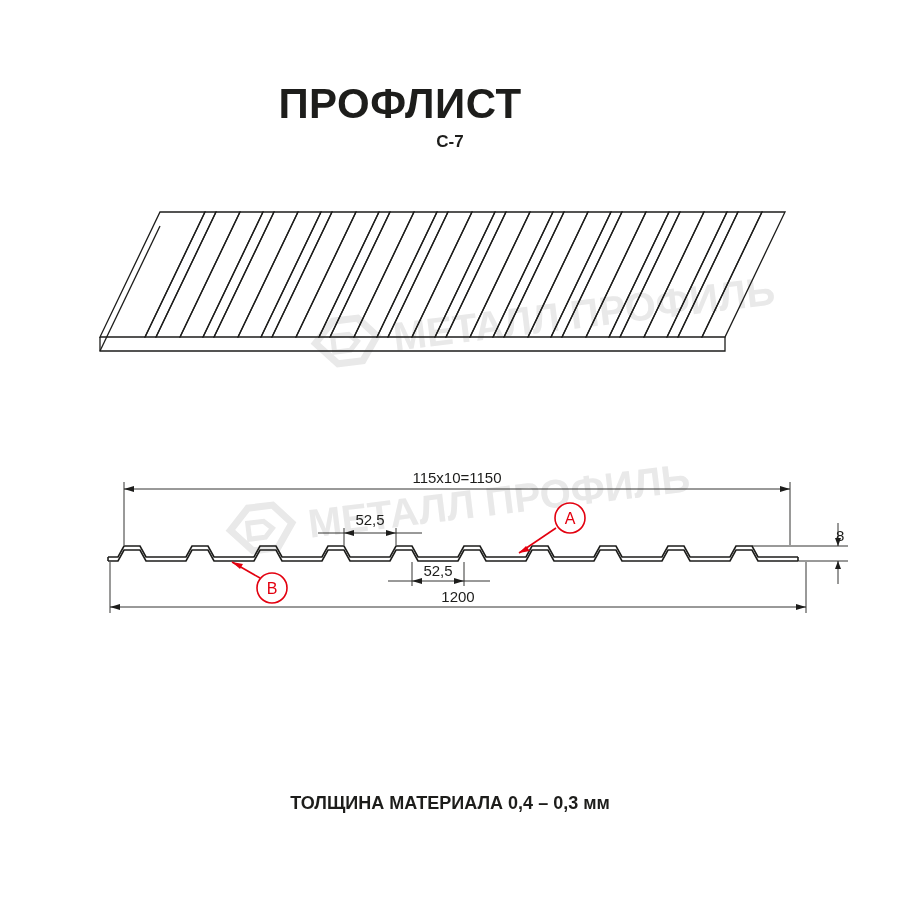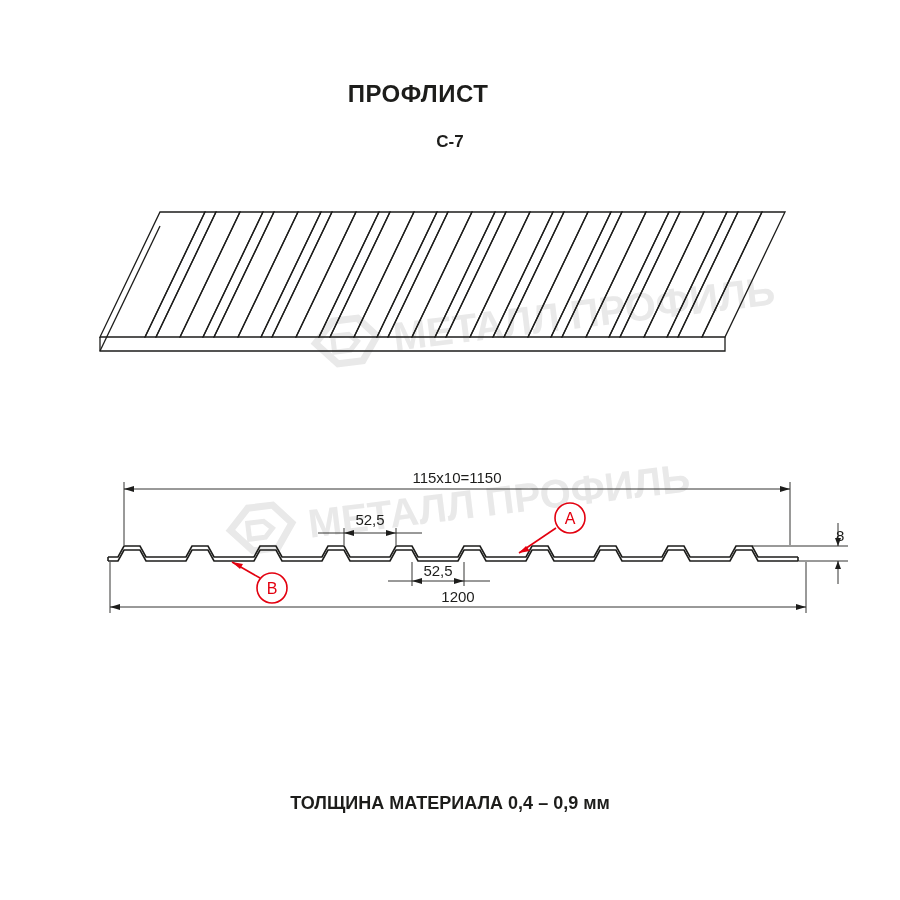--- a/index.html
+++ b/index.html
@@ -20,25 +20,24 @@
     left: 0; top: 0;
     width: 900px;
     height: 900px;
   }
   .title {
     position: absolute;
     left: 0;
     top: 80px;
     width: 800px;
     text-align: center;
-    font-size: 24px;
+    font-size: 42px;
     font-weight: bold;
     letter-spacing: 0.5px;
     color: #1d1d1b;
-    margin-left: 18px;
   }
   .subtitle {
     position: absolute;
     left: 0;
     top: 132px;
     width: 900px;
     text-align: center;
     font-size: 17px;
     font-weight: bold;
     color: #1d1d1b;
@@ -55,21 +54,21 @@
   }
   svg text {
     font-family: "Liberation Sans", sans-serif;
   }
 </style>
 </head>
 <body>
 
 <div class="title">ПРОФЛИСТ</div>
 <div class="subtitle">С-7</div>
-<div class="footer">ТОЛЩИНА МАТЕРИАЛА 0,4 – 0,9 мм</div>
+<div class="footer">ТОЛЩИНА МАТЕРИАЛА 0,4 – 0,3 мм</div>
 
 <svg id="sheet" viewBox="0 0 900 900">
 
   <g opacity="1">
     <g transform="translate(300,300) rotate(-7)">
 
       <path d="M10,45 L30,25 L55,25 L72,45 L55,68 L30,68 Z" fill="none" stroke="#e9e9e9" stroke-width="7"></path>
       <path d="M28,40 L44,40 L52,48 L44,56 L28,56 Z" fill="none" stroke="#e9e9e9" stroke-width="5"></path>
       <text x="88" y="62" font-size="40" font-weight="bold" fill="#e9e9e9">МЕТАЛЛ ПРОФИЛЬ</text>
     </g>

